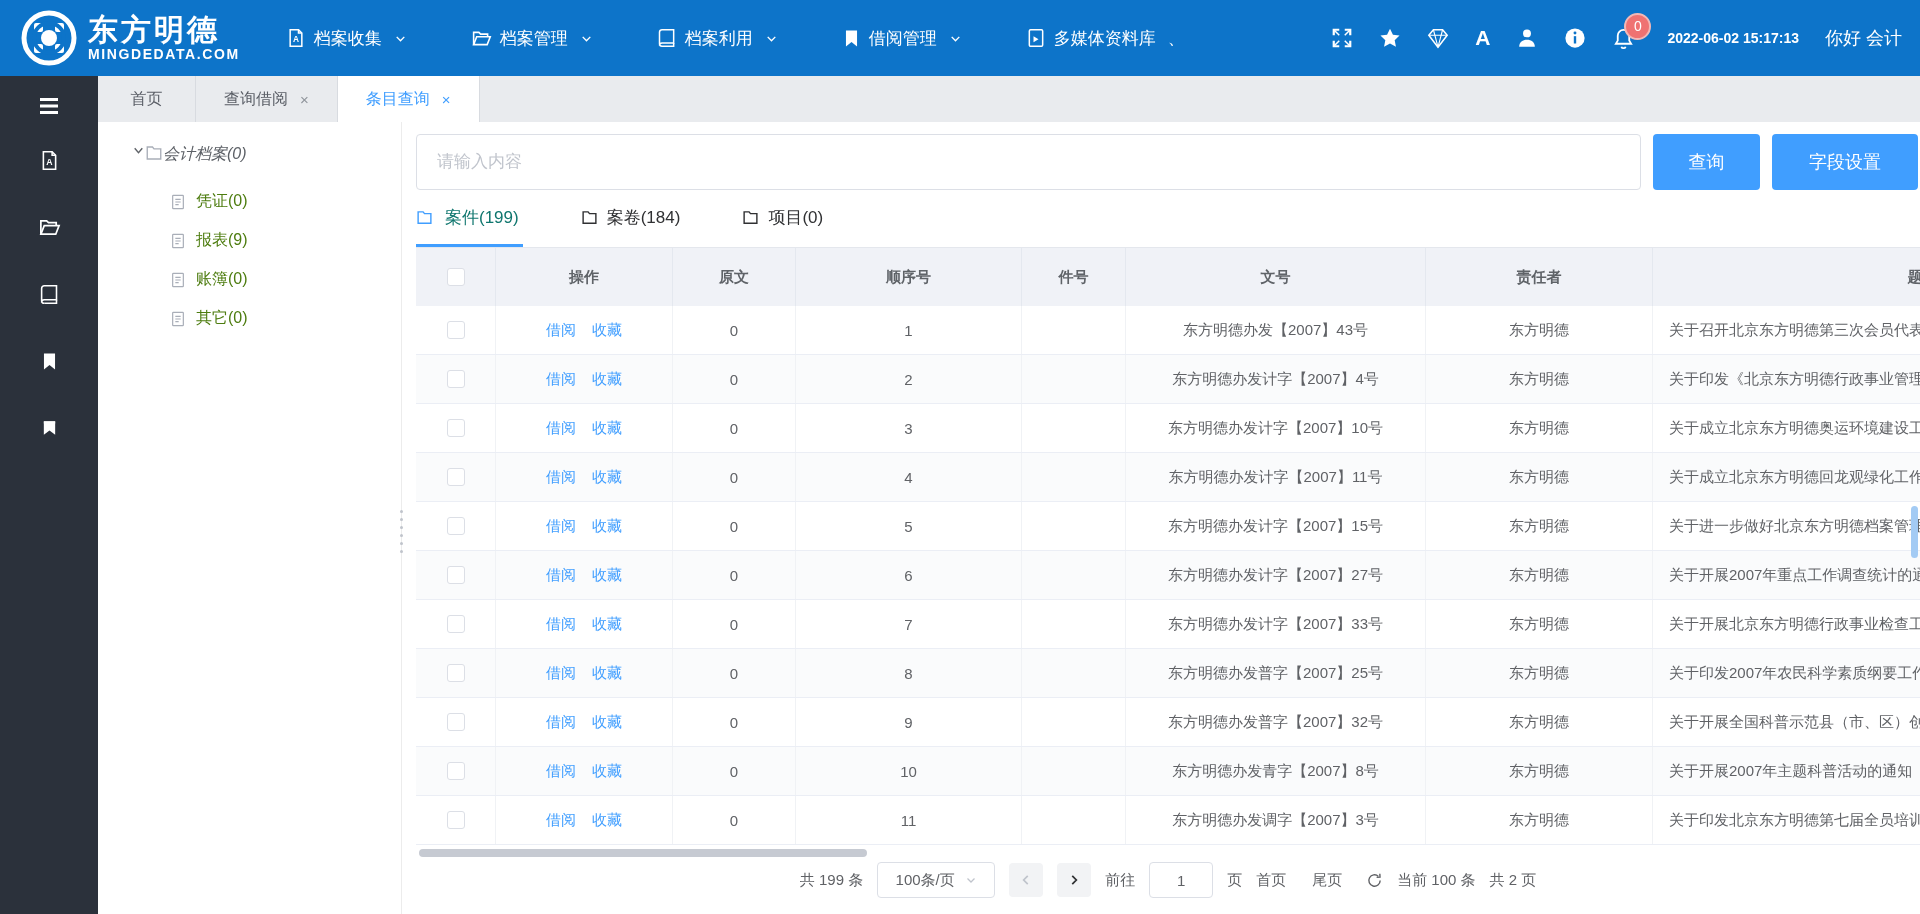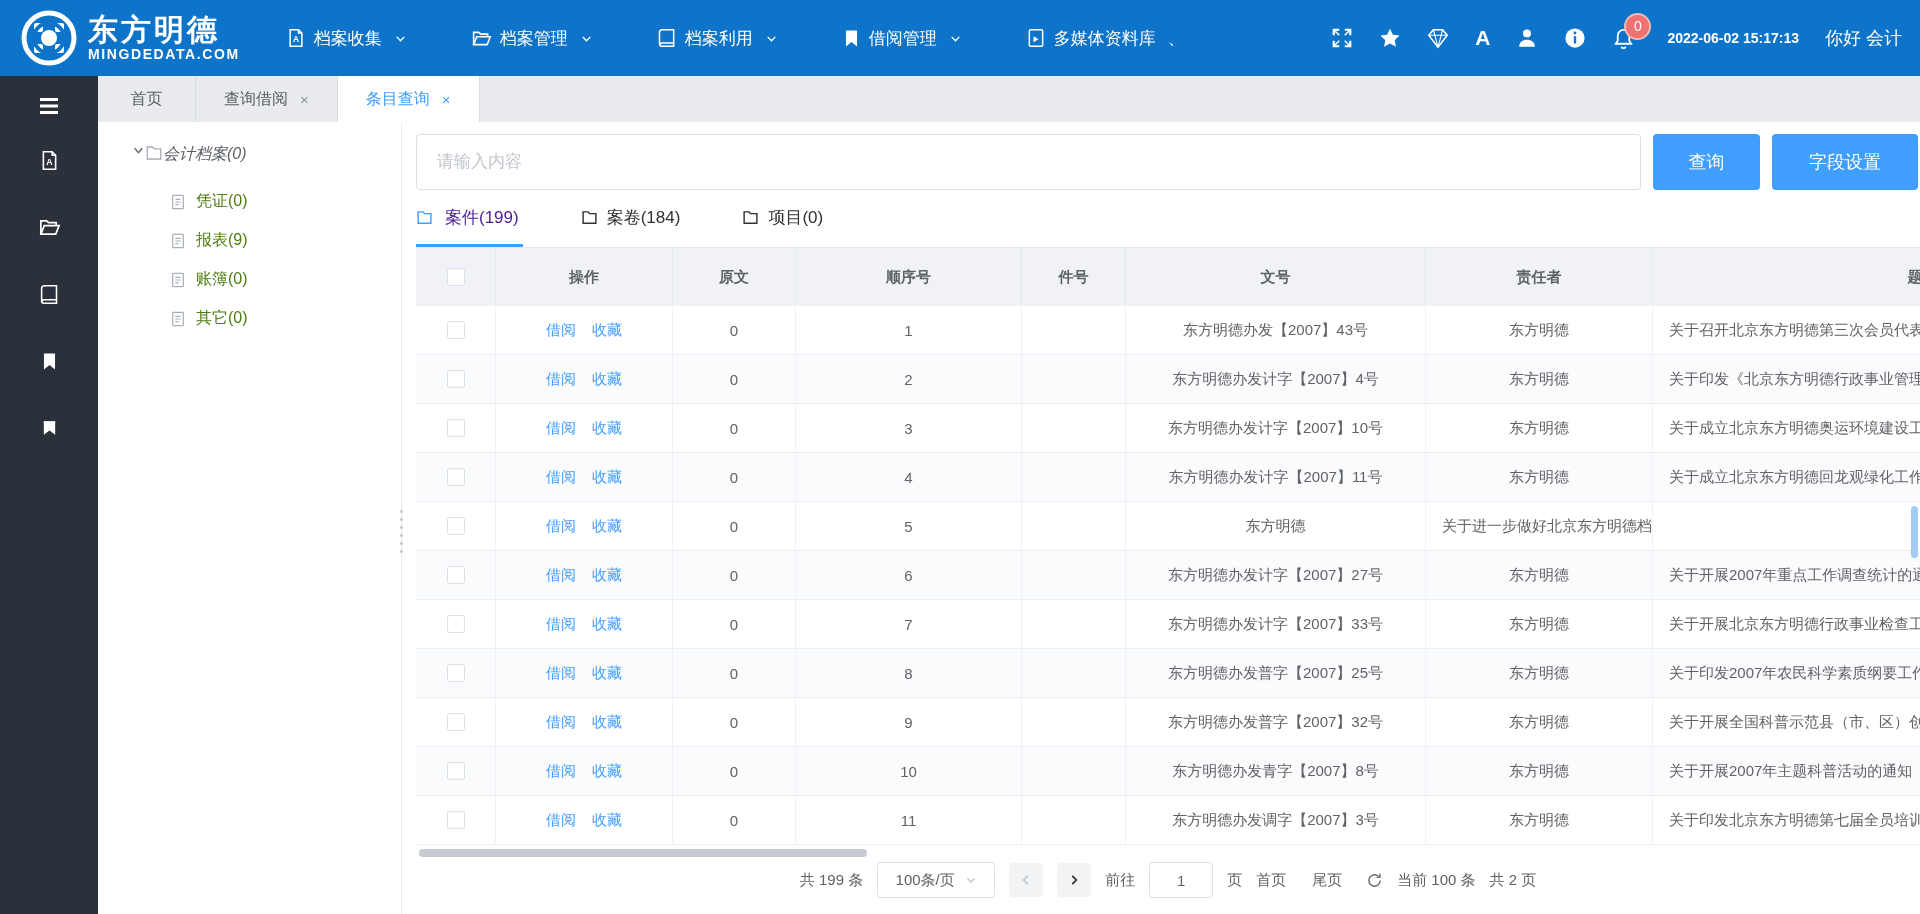--- a/index.html
+++ b/index.html
@@ -58,21 +58,21 @@
   .search-input::placeholder { color:#c0c4cc; }
   .btn { height:56px; border:none; border-radius:4px; background:#409eff; color:#fff; font-size:18px;
          cursor:pointer; font-family:inherit; }
   .btn.query { width:107px; }
   .btn.fields { width:146px; }
 
   
   .rtabs { display:flex; border-bottom:1px solid #e4e7ed; margin-top:16px; }
   .rtab { display:flex; align-items:center; gap:9px; font-size:17px; color:#303133; padding:0 4px 15px 0;
           margin-right:58px; cursor:pointer; border-bottom:3px solid transparent; }
-  .rtab.active { color:#4c1d95; border-bottom-color:#409eff;gap:12px; }
+  .rtab.active { color:#0f766e; border-bottom-color:#409eff;gap:12px; }
 
   
   .tablewrap { position:relative; overflow:hidden; flex-shrink:0; }
   .grid-head, .grid-row { display:grid; grid-template-columns:80px 177px 123px 226px 104px 300px 227px 540px; }
   .grid-head { height:58px; background:#f0f2f7; }
   .grid-head .cell { font-weight:bold; color:#5f6368; font-size:15px; border-right:1px solid #e4e8ef; }
   .cell { display:flex; align-items:center; justify-content:center; overflow:hidden; white-space:nowrap; }
   .grid-row { height:49px; border-bottom:1px solid #ebeef5; background:#fff; }
   .grid-row.alt { background:#fafbfc; }
   .grid-row .cell { font-size:15px; color:#606266; border-right:1px solid #f0f2f5; }
@@ -478,20 +478,21 @@
     </div>
     <div class="cell">
       <span class="oplinks">
         <span class="oplink">借阅</span>
         <span class="oplink">收藏</span>
       </span>
     </div>
     <div class="cell">0</div>
     <div class="cell">5</div>
     <div class="cell"></div>
+    <div class="cell">东方明德办发计字【2007】15号</div>
     <div class="cell">东方明德</div>
     <div class="cell title">关于进一步做好北京东方明德档案管理工作的通知</div>
   </div>
 
   <div class="grid-row alt">
     <div class="cell">
       <span class="checkbox"></span>
     </div>
     <div class="cell">
       <span class="oplinks">

